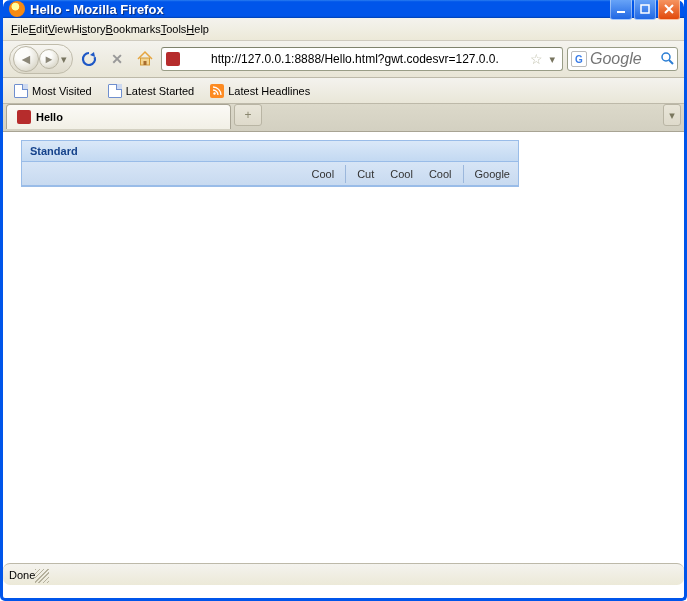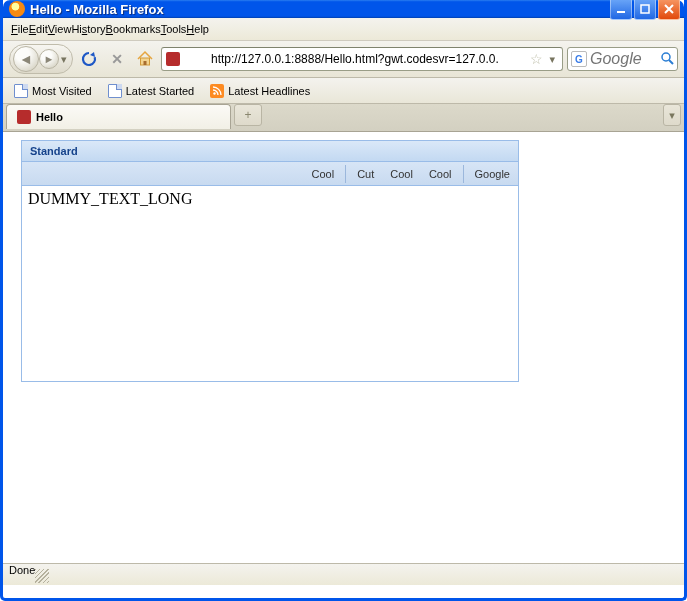--- a/index.html
+++ b/index.html
@@ -218,21 +218,21 @@
   }
   .status-text{color:#000;}
   .resize-grip{
     width:14px;height:14px;
     background:repeating-linear-gradient(135deg,#b5b19d 0 1px,transparent 1px 3px);
     align-self:flex-end;margin-bottom:2px;
   }
   .outer-status{
     background:linear-gradient(#f4f3ee,#ece9d8);
     border-top:1px solid #bdb9a9;height:22px;
-    display:flex;padding:0 6px;
+    display:flex;align-items:center;padding:0 6px;border-radius:7px;
   }
 </style>
 </head>
 <body>
 
 <div class="titlebar">
   <div class="ff-icon"></div>
   <div class="title-text">Hello - Mozilla Firefox</div>
   <div class="spacer"></div>
   <div class="win-btn win-min">
@@ -338,21 +338,20 @@
     <div class="panel-head">Standard</div>
     <div class="panel-toolbar">
       <div class="tb-item">Cool</div>
       <div class="tb-sep"></div>
       <div class="tb-item">Cut</div>
       <div class="tb-item">Cool</div>
       <div class="tb-item">Cool</div>
       <div class="tb-sep"></div>
       <div class="tb-item">Google</div>
     </div>
-    <div class="panel-body">DUMMY_TEXT_LONG</div>
   </div>
 </div>
 
 <div class="outer-status">
   <span class="status-text">Done</span>
   <div class="spacer"></div>
   <div class="resize-grip"></div>
 </div>
 
 </body></html>

